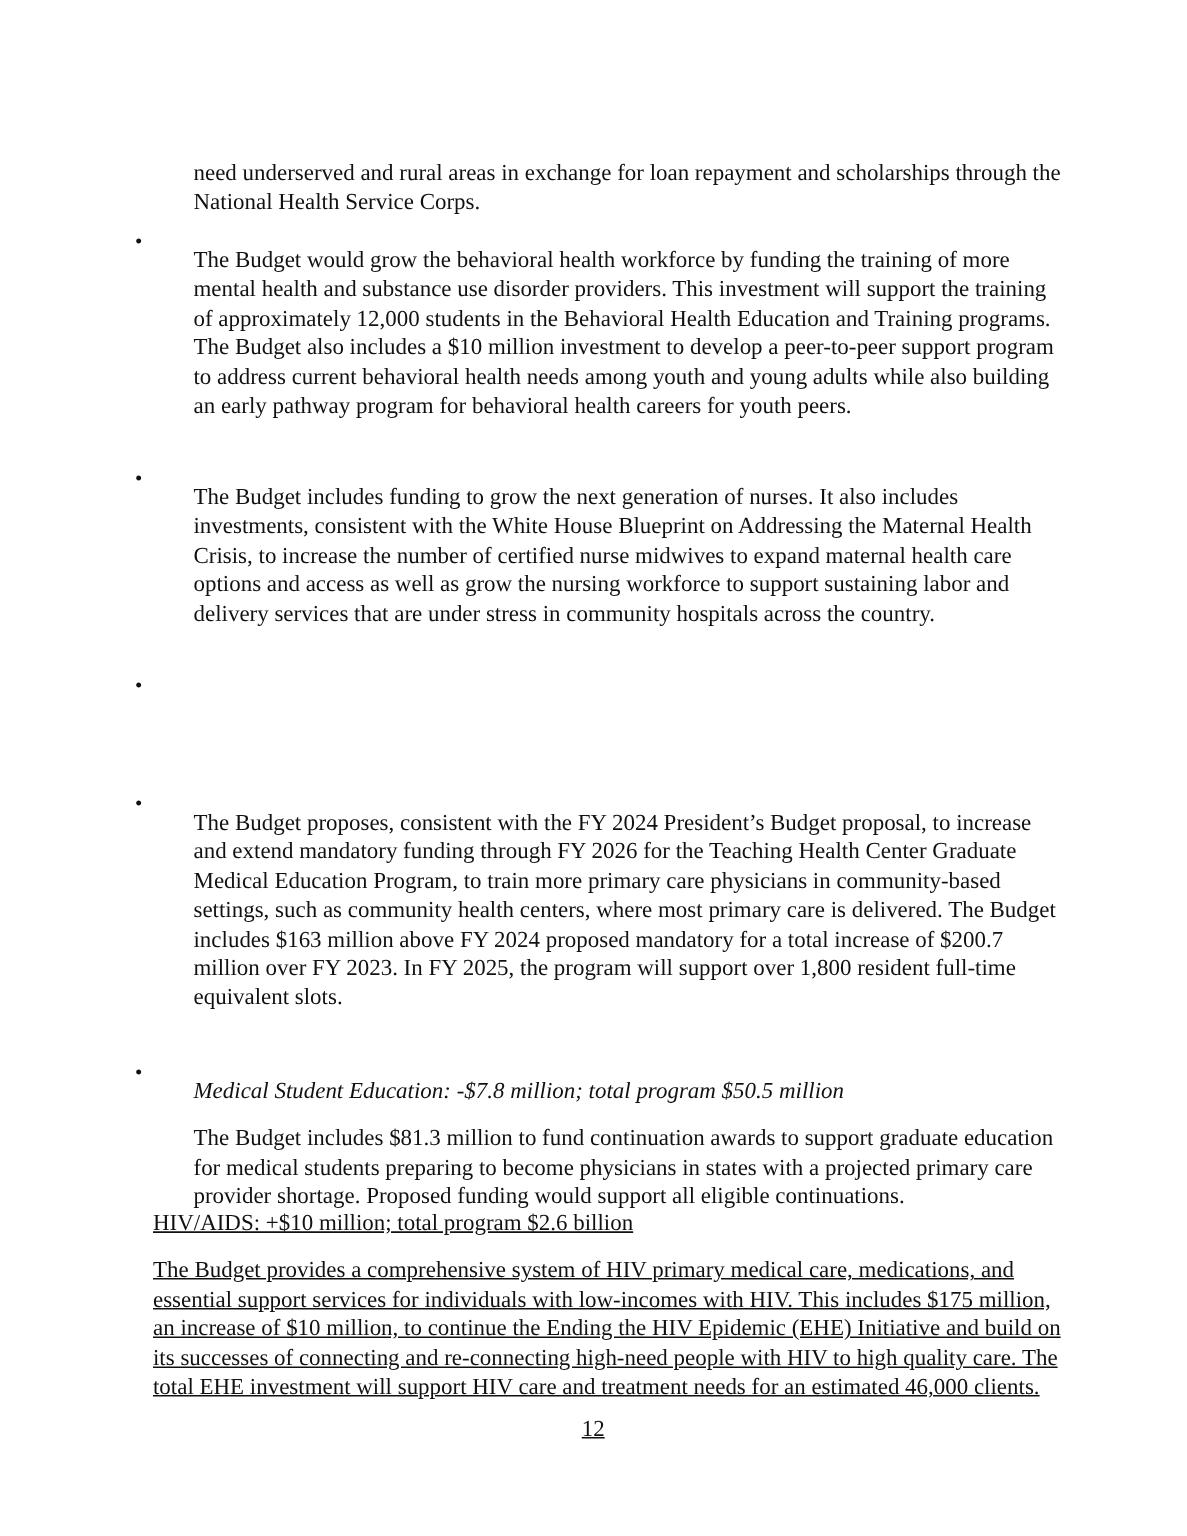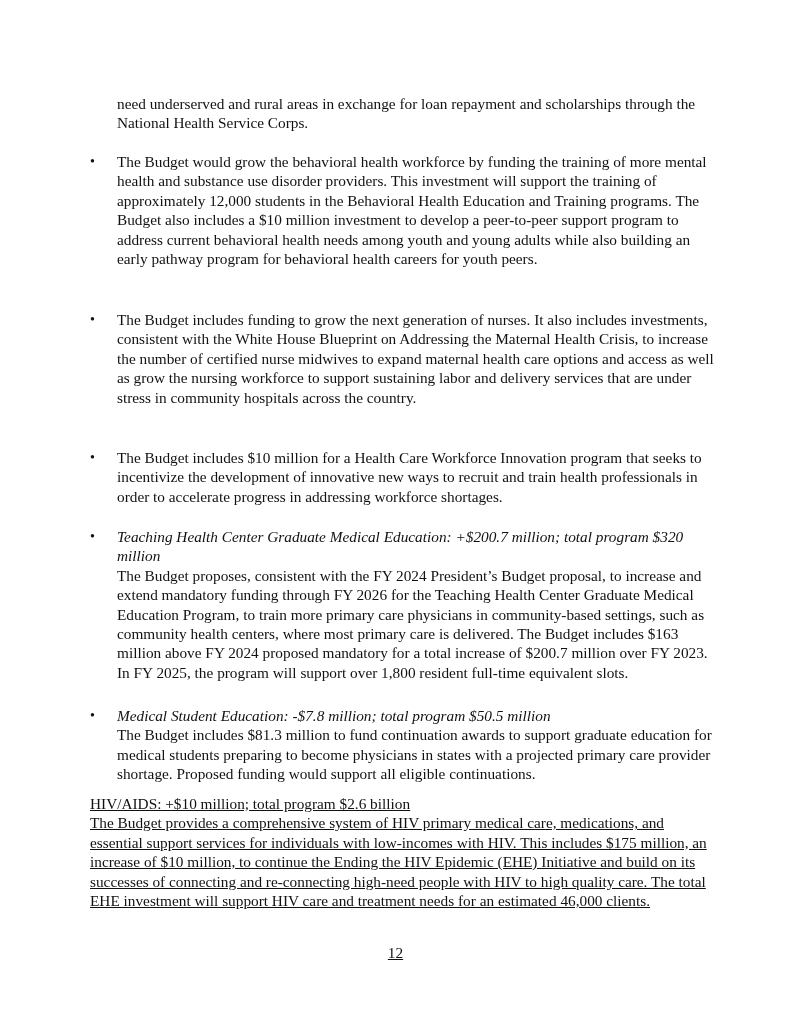--- a/index.html
+++ b/index.html
@@ -7,21 +7,21 @@
       width: 791px; height: 1024px; position: relative; overflow: hidden;
       font-family: "Liberation Serif", "DejaVu Serif", serif;
       color: #111111; font-size: 15.3px; line-height: 19.4px;
     }
     .page { position: absolute; left: 0; top: 0; width: 791px; height: 1024px; }
     .cont { position: absolute; left: 117px; top: 94px; width: 600px; }
     .item { position: absolute; left: 90px; width: 630px; }
     .bullet { position: absolute; left: 0; top: 0; width: 27px; font-size: 14px; }
     .item-body { position: absolute; left: 27px; top: 0; width: 603px; }
     .head { font-style: italic; }
-    p { margin: 0; }
+    p { margin: 12px; }
     .section { position: absolute; left: 90px; top: 794px; width: 630px; text-decoration: underline; }
     .section-title { text-decoration: underline; }
     .pagenum { position: absolute; left: 0; width: 791px; top: 943px; text-align: center; text-decoration: underline; }
   </style>
 </head>
 <body>
 
 <div class="page">
 
   <p class="cont">need underserved and rural areas in exchange for loan repayment and scholarships through the National Health Service Corps.</p>
@@ -36,28 +36,26 @@
   <div class="item" style="top:310px;">
     <span class="bullet">•</span>
     <div class="item-body">
       <p>The Budget includes funding to grow the next generation of nurses. It also includes investments, consistent with the White House Blueprint on Addressing the Maternal Health Crisis, to increase the number of certified nurse midwives to expand maternal health care options and access as well as grow the nursing workforce to support sustaining labor and delivery services that are under stress in community hospitals across the country.</p>
     </div>
   </div>
 
   <div class="item" style="top:448px;">
     <span class="bullet">•</span>
     <div class="item-body">
-      <p>The Budget includes $10 million for a Health Care Workforce Innovation program that seeks to incentivize the development of innovative new ways to recruit and train health professionals in order to accelerate progress in addressing workforce shortages.</p>
     </div>
   </div>
 
   <div class="item" style="top:527px;">
     <span class="bullet">•</span>
     <div class="item-body">
-      <p class="head">Teaching Health Center Graduate Medical Education: +$200.7 million; total program $320 million</p>
       <p>The Budget proposes, consistent with the FY 2024 President’s Budget proposal, to increase and extend mandatory funding through FY 2026 for the Teaching Health Center Graduate Medical Education Program, to train more primary care physicians in community-based settings, such as community health centers, where most primary care is delivered.  The Budget includes $163 million above FY 2024 proposed mandatory for a total increase of $200.7 million over FY 2023.  In FY 2025, the program will support over 1,800 resident full-time equivalent slots.</p>
     </div>
   </div>
 
   <div class="item" style="top:706px;">
     <span class="bullet">•</span>
     <div class="item-body">
       <p class="head">Medical Student Education: -$7.8 million; total program $50.5 million</p>
       <p>The Budget includes $81.3 million to fund continuation awards to support graduate education for medical students preparing to become physicians in states with a projected primary care provider shortage.  Proposed funding would support all eligible continuations.</p>
     </div>

